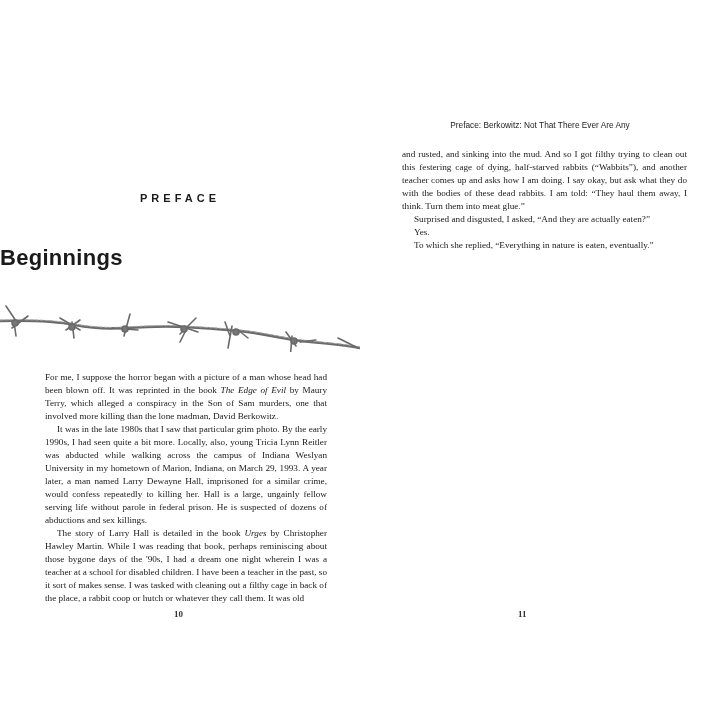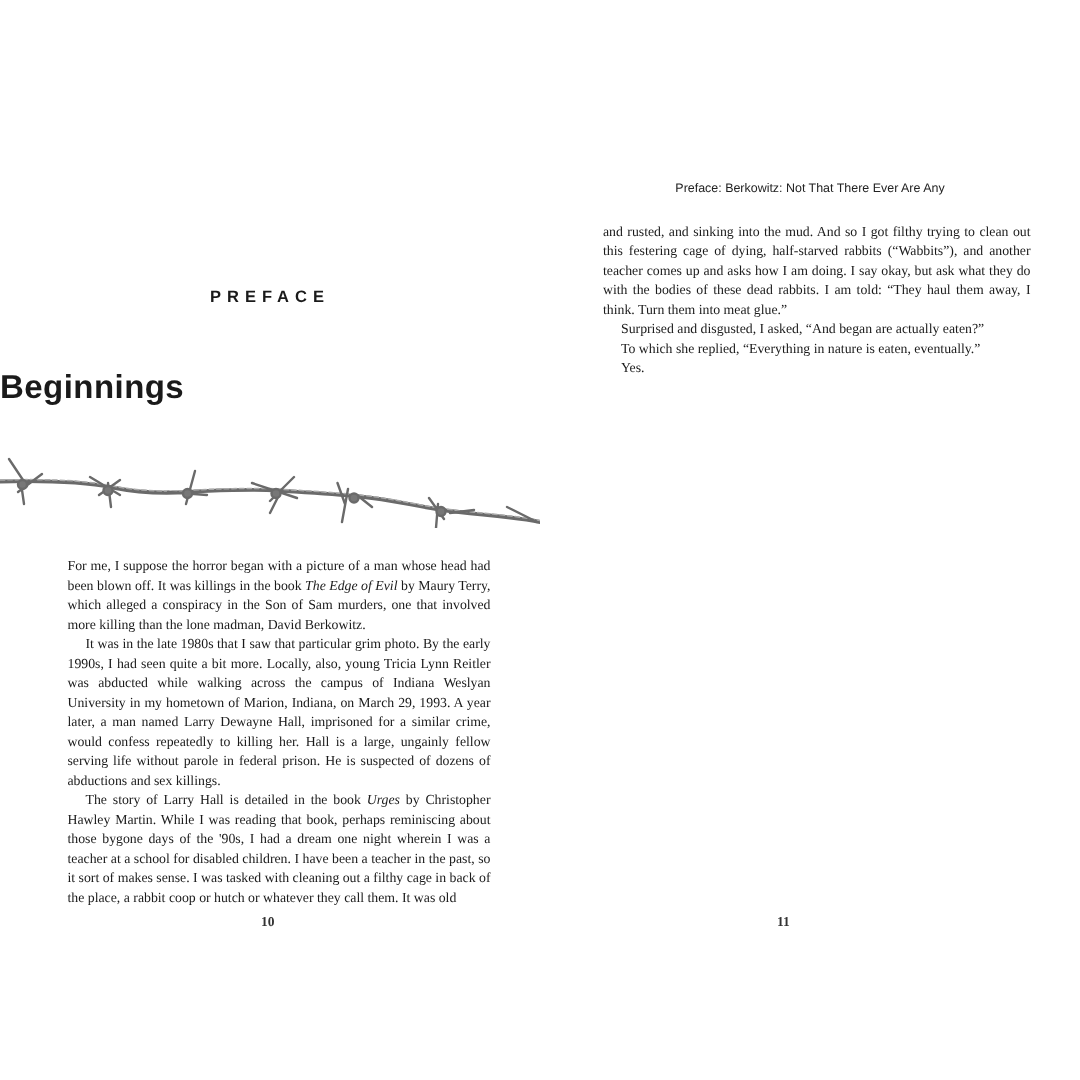--- a/index.html
+++ b/index.html
@@ -50,30 +50,30 @@
         <path d="M225 26 L 230 40 M 228 52 L 232 30 M 238 34 L 248 42"></path>
         <circle cx="236" cy="36" r="3" fill="#777"></circle>
         <path d="M286 36 L 296 50 M 290 64 L 292 40 M 300 46 L 316 44"></path>
         <circle cx="294" cy="45" r="3" fill="#777"></circle>
         <path d="M338 42 L 358 52"></path>
       </g>
     </g>
   </svg>
 
   <div class="body lbody">
-    <p><span>For me, I suppose the horror began with a picture of a man whose head had been blown off. It was killings in the book </span><i>The Edge of Evil</i><span> by Maury Terry, which alleged a conspiracy in the Son of Sam murders, one that involved more killing than the lone madman, David Berkowitz.</span></p>
+    <p><span>For me, I suppose the horror began with a picture of a man whose head had been blown off. It was reprinted in the book </span><i>The Edge of Evil</i><span> by Maury Terry, which alleged a conspiracy in the Son of Sam murders, one that involved more killing than the lone madman, David Berkowitz.</span></p>
     <p class="ind">It was in the late 1980s that I saw that particular grim photo. By the early 1990s, I had seen quite a bit more. Locally, also, young Tricia Lynn Reitler was abducted while walking across the campus of Indiana Weslyan University in my hometown of Marion, Indiana, on March 29, 1993. A year later, a man named Larry Dewayne Hall, imprisoned for a similar crime, would confess repeatedly to killing her. Hall is a large, ungainly fellow serving life without parole in federal prison. He is suspected of dozens of abductions and sex killings.</p>
     <p class="ind"><span>The story of Larry Hall is detailed in the book </span><i>Urges</i><span> by Christopher Hawley Martin. While I was reading that book, perhaps reminiscing about those bygone days of the '90s, I had a dream one night wherein I was a teacher at a school for disabled children. I have been a teacher in the past, so it sort of makes sense. I was tasked with cleaning out a filthy cage in back of the place, a rabbit coop or hutch or whatever they call them. It was old</span></p>
   </div>
 
   <div class="pnum pn10">10</div>
 </div>
 
 <div class="page right"></div>
 
 <div class="runhead">Preface: Berkowitz: Not That There Ever Are Any</div>
 <div class="body rbody">
   <p>and rusted, and sinking into the mud. And so I got filthy trying to clean out this festering cage of dying, half-starved rabbits (“Wabbits”), and another teacher comes up and asks how I am doing. I say okay, but ask what they do with the bodies of these dead rabbits. I am told: “They haul them away, I think. Turn them into meat glue.”</p>
-  <p class="ind">Surprised and disgusted, I asked, “And began are actually eaten?”</p>
+  <p class="ind">Surprised and disgusted, I asked, “And they are actually eaten?”</p>
+  <p class="ind">Yes.</p>
   <p class="ind">To which she replied, “Everything in nature is eaten, eventually.”</p>
-  <p class="ind">Yes.</p>
 </div>
 <div class="pnum pn11">11</div>
 
 </body></html>

